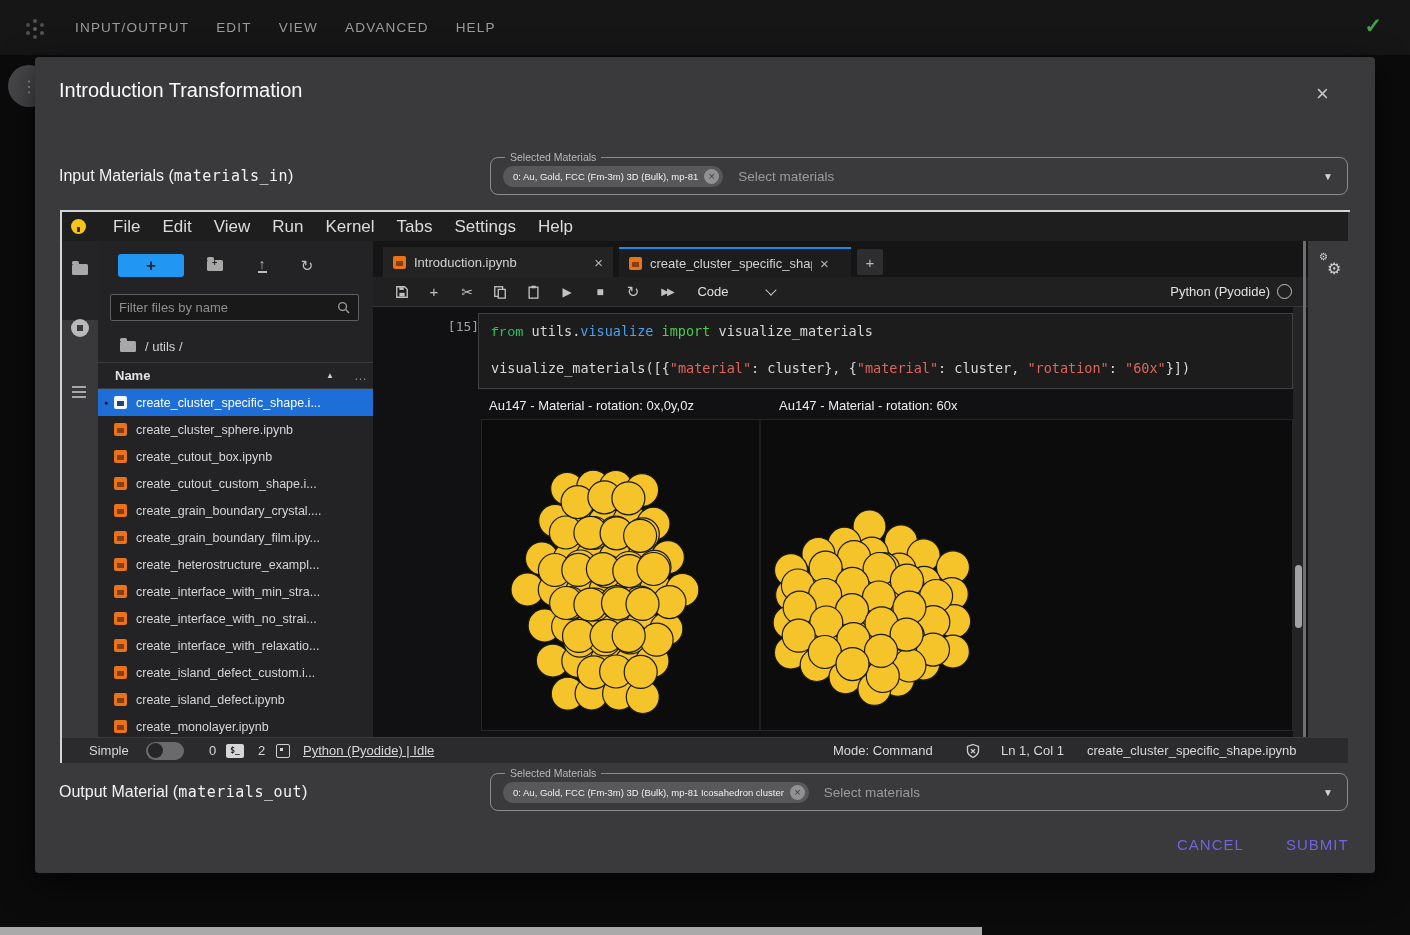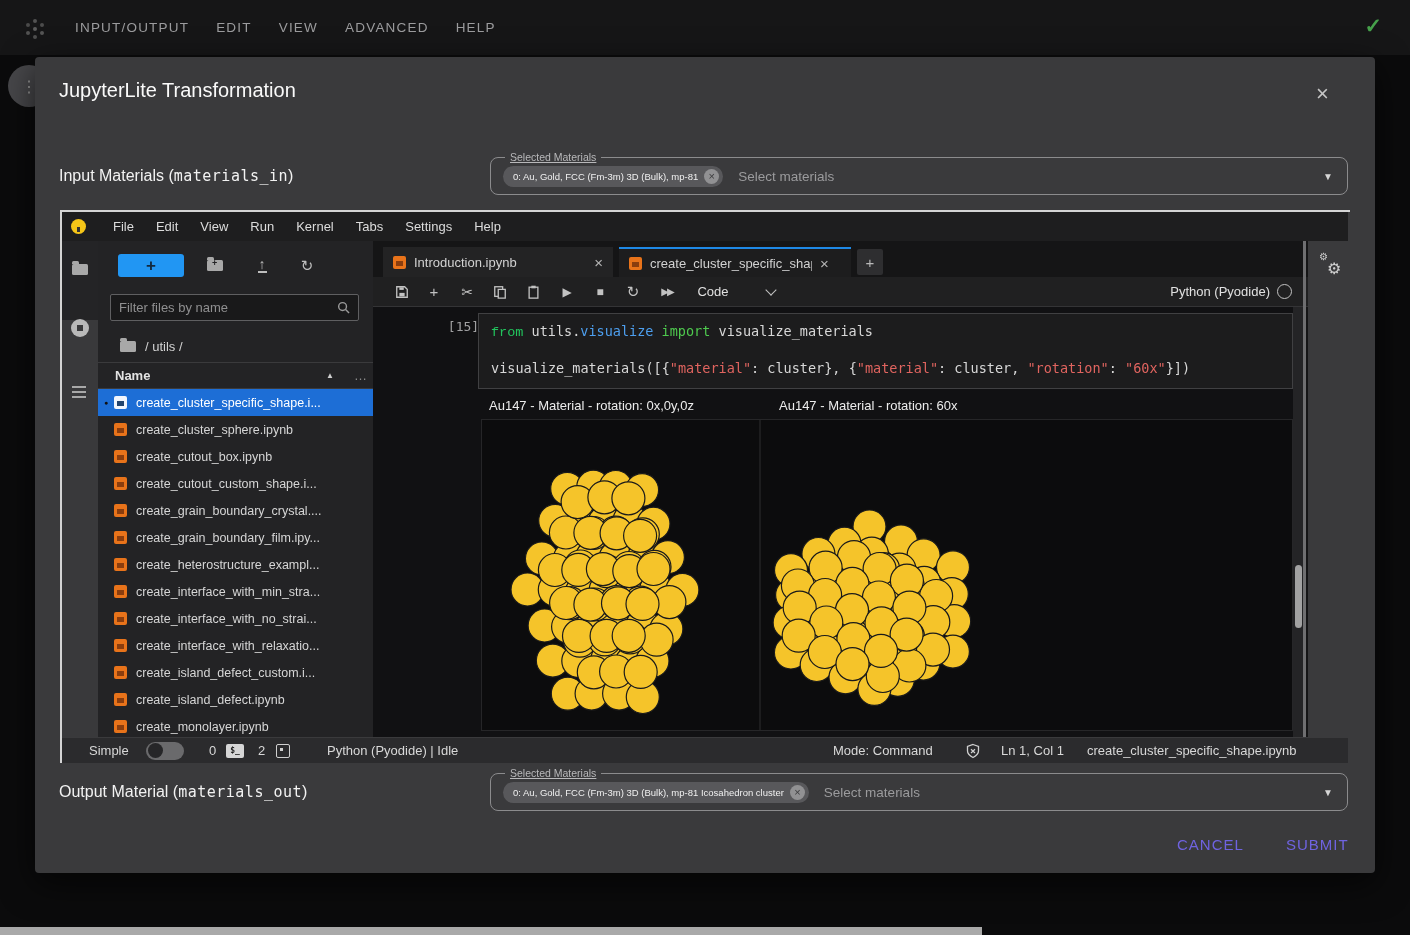--- a/index.html
+++ b/index.html
@@ -24,37 +24,37 @@
   .dialog{position:absolute;left:35px;top:57px;width:1340px;height:816px;background:#3a3a3c;border-radius:4px;
           box-shadow:0 10px 34px rgba(0,0,0,.65);z-index:2;}
   .dlg-title{position:absolute;left:24px;top:22px;font-size:20px;color:#fafafa;}
   .dlg-close{position:absolute;left:1281px;top:26px;font-size:22px;color:#c6c6c6;line-height:22px;cursor:default;}
 
   .sec-label{position:absolute;left:24px;height:38px;display:flex;align-items:center;color:#f2f2f2;font-size:16px;}
   .sec-label .mono{font-size:15px;letter-spacing:.5px;}
 
   .fieldset{position:absolute;left:455px;width:858px;height:38px;border:1px solid #8b8b8d;border-radius:8px;box-sizing:border-box;
             display:flex;align-items:center;padding:0 12px;}
-  .legend{position:absolute;left:14px;top:-7px;background:#3a3a3c;padding:0 5px;font-size:10.5px;color:#b8b8ba;text-decoration:underline;}
+  .legend{position:absolute;left:14px;top:-7px;background:#3a3a3c;padding:0 5px;font-size:10.5px;color:#b8b8ba;}
   .chip{display:flex;align-items:center;gap:6px;background:#58585b;border-radius:11px;height:21px;padding:0 4px 0 10px;
         color:#f0f0f0;font-size:9.5px;white-space:nowrap;}
   .chip-x{width:15px;height:15px;border-radius:50%;background:#919193;color:#3c3c3e;font-size:11px;line-height:15px;text-align:center;}
   .select-ph{margin-left:15px;color:#9b9b9d;font-size:13.5px;}
   .caret{position:absolute;right:14px;top:13px;font-size:10px;color:#d6d6d6;}
 
   .btn-text{position:absolute;top:779px;font-size:15px;letter-spacing:1px;color:#6f63e0;cursor:default;}
 
   
   .line-top{position:absolute;left:25px;top:153px;width:1290px;height:2px;background:#d4d4d4;}
   .line-left{position:absolute;left:25px;top:153px;width:2px;height:553px;background:#d4d4d4;}
   .jl-menubar{position:absolute;left:27px;top:155px;width:1286px;height:29px;background:#1e1e1f;display:flex;align-items:center;}
   .jl-logo{position:absolute;left:9px;top:7px;width:15px;height:15px;border-radius:50%;background:#f5c518;}
   .jl-logo::after{content:"";position:absolute;left:6px;top:8px;width:3px;height:5px;background:#333;}
   .jl-menus{margin-left:40px;display:flex;}
-  .jl-menu-item{padding:0 11px;color:#dcdcdc;font-size:13px;}
+  .jl-menu-item{padding:0 11px;color:#dcdcdc;font-size:17px;}
 
   .activity{position:absolute;left:27px;top:184px;width:36px;height:496px;background:#39393b;}
   .activity-current{position:absolute;left:27px;top:184px;width:36px;height:79px;background:#242426;}
   .folder{width:16px;height:11px;background:#a8a8a8;border-radius:1.5px;position:relative;}
   .folder::before{content:"";position:absolute;top:-3px;left:0;width:7px;height:3px;background:#a8a8a8;border-radius:1.5px 1.5px 0 0;}
   .runner{width:18px;height:18px;border-radius:50%;background:#b9b9b9;position:relative;}
   .runner::after{content:"";position:absolute;left:6px;top:6px;width:6px;height:6px;background:#39393b;}
   .toc-icon i{display:block;width:14px;height:2px;background:#a8a8a8;margin:3px 0;}
 
   .filepanel{position:absolute;left:63px;top:184px;width:275px;height:496px;background:#232325;overflow:hidden;}
@@ -141,21 +141,21 @@
     <span class="check">✓</span>
   </div>
 
   <div class="fab">
     <span>⋮</span>
   </div>
 
   <div class="bottom-strip"></div>
 
   <div class="dialog">
-    <div class="dlg-title">JupyterLite Transformation</div>
+    <div class="dlg-title">Introduction Transformation</div>
     <span class="dlg-close">×</span>
 
     <div class="sec-label" style="top:100px;">
       <span>Input Materials (</span>
         <span class="mono">materials_in</span>
         <span>)</span>
     </div>
     <div class="fieldset" style="top:100px;">
       <span class="legend">Selected Materials</span>
       <span class="chip">
@@ -546,21 +546,21 @@
           <span class="toggle"></span>
         </div>
       <div class="sb" style="left:147px;">0</div>
       <div class="sb" style="left:164px;">
           <span class="term-ic">$_</span>
         </div>
       <div class="sb" style="left:196px;">2</div>
       <div class="sb" style="left:214px;">
           <span class="cpu-ic"></span>
         </div>
-      <div class="sb" style="left:265px;">Python (Pyodide) | Idle</div>
+      <div class="sb" style="left:241px;text-decoration:underline;">Python (Pyodide) | Idle</div>
       <div class="sb" style="left:771px;">Mode: Command</div>
       <div class="sb" style="left:903px;">
         <svg width="16" height="16" viewBox="0 0 16 16">
           <path d="M8 1.5 L13.5 3.5 V8 C13.5 11.5 8 14.5 8 14.5 C8 14.5 2.5 11.5 2.5 8 V3.5 Z" fill="none" stroke="#d0d0d0" stroke-width="1.3"></path>
           <line x1="6" y1="6.3" x2="10" y2="10" stroke="#d0d0d0" stroke-width="1.2"></line>
           <line x1="10" y1="6.3" x2="6" y2="10" stroke="#d0d0d0" stroke-width="1.2"></line>
         </svg>
       </div>
       <div class="sb" style="left:939px;">Ln 1, Col 1</div>
       <div class="sb" style="left:1025px;">create_cluster_specific_shape.ipynb</div>

